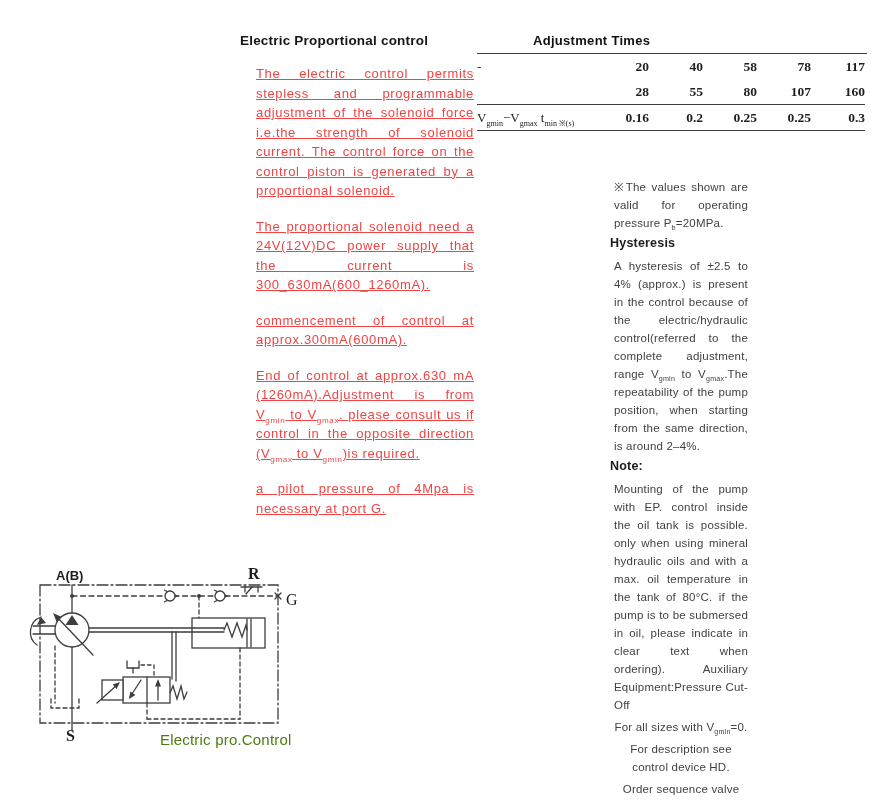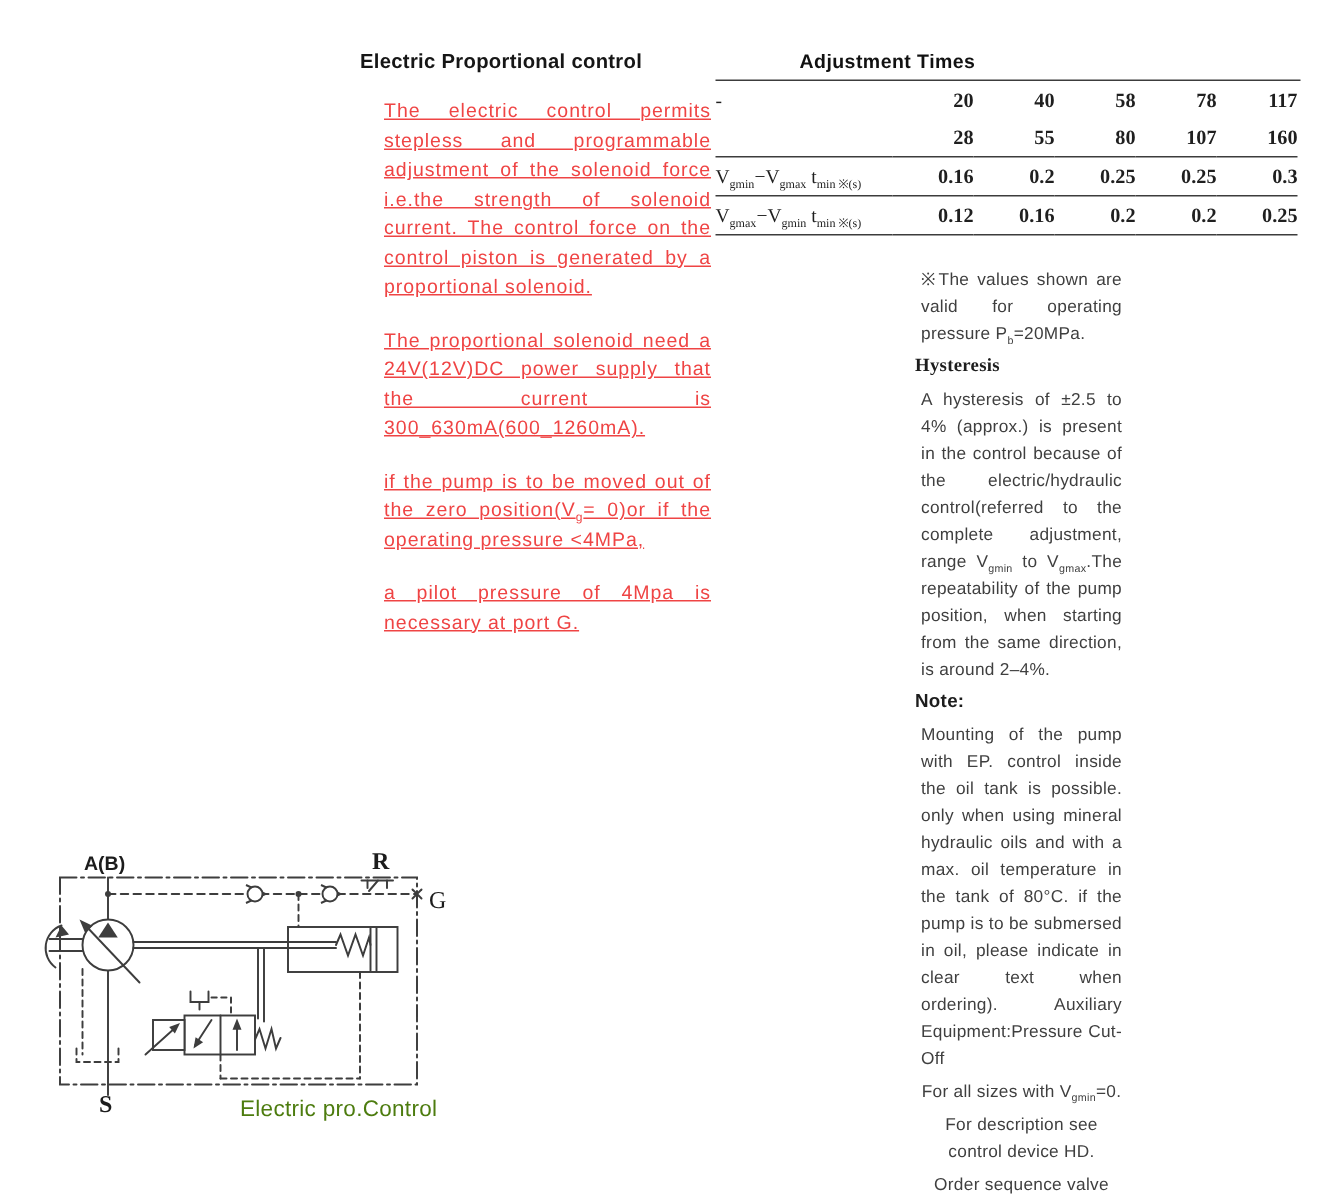--- a/index.html
+++ b/index.html
@@ -21,35 +21,36 @@
   .adj-table table{border-collapse:collapse;table-layout:fixed;width:388px;font-family:"Liberation Serif",serif;}
   .adj-table td{height:25px;text-align:right;font-size:13.5px;font-weight:bold;padding:0;}
   .adj-table td.lbl{width:118px;text-align:left;font-weight:normal;font-size:13px;white-space:nowrap;}
   .adj-table tr.rule td{border-bottom:1.6px solid #3c3c3c;}
 
   
   .right-col{position:absolute;left:610px;top:174px;width:142px;color:#3f3f3f;}
   .right-col p{margin:4px;font-size:11.5px;line-height:18px;letter-spacing:.2px;text-align:justify;}
   .right-col p.line{text-align:center;}
   .right-col .h{font-size:12.5px;font-weight:bold;color:#1d1d1d;margin:0 0 7px 0;letter-spacing:.2px;}
-  .gap-hyst{margin-top:16px;font-family:Liberation Serif, serif;}
+  .gap-hyst{margin-top:16px;}
   .gap-note{margin-top:24px;}
 
   
   .schematic{position:absolute;left:20px;top:533px;}
   .caption{position:absolute;left:160px;top:731px;font-size:15px;color:#4d7c0f;letter-spacing:.2px;}
 </style>
 </head>
 <body>
 
 <div class="left-col">
   <div class="title">Electric Proportional control</div>
   <p>The electric control permits stepless and programmable adjustment of the solenoid force i.e.the strength of solenoid current. The control force on the control piston is generated by a proportional solenoid.</p>
   <p>The proportional solenoid need a 24V(12V)DC power supply that the current is 300_630mA(600_1260mA).</p>
-  <p>if the pump is to be moved out of the zero position(V<sub>g</sub>= 0)or if the operating pressure &lt;4MPa,</p>
+  <p>commencement of control at approx.300mA(600mA).</p>
+  <p>End of control at approx.630 mA (1260mA).Adjustment is from V<sub>gmin</sub> to V<sub>gmax</sub>. please consult us if control in the opposite direction (V<sub>gmax</sub> to V<sub>gmin</sub>)is required.</p>
   <p>a pilot pressure of 4Mpa is necessary at port G.</p>
 </div>
 
 <div class="adj-table">
   <div class="adj-title">Adjustment Times</div>
   <table>
     <tbody>
         <tr>
       <td class="lbl">-</td>
       <td>20</td>
@@ -66,28 +67,20 @@
       <td>107</td>
       <td>160</td>
     </tr>
     <tr class="rule">
       <td class="lbl">V<sub>gmin</sub>−V<sub>gmax</sub>  t<sub>min ※(s)</sub></td>
       <td>0.16</td>
       <td>0.2</td>
       <td>0.25</td>
       <td>0.25</td>
       <td>0.3</td>
-    </tr>
-    <tr class="rule">
-      <td class="lbl">V<sub>gmax</sub>−V<sub>gmin</sub>  t<sub>min ※(s)</sub></td>
-      <td>0.12</td>
-      <td>0.16</td>
-      <td>0.2</td>
-      <td>0.2</td>
-      <td>0.25</td>
     </tr>
   </tbody>
     </table>
 </div>
 
 <div class="right-col">
   <p>※The values shown are valid for operating pressure P<sub>b</sub>=20MPa.</p>
   <div class="h gap-hyst">Hysteresis</div>
   <p>A hysteresis of ±2.5 to 4% (approx.) is present in the control because of the electric/hydraulic control(referred to the complete adjustment, range V<sub>gmin</sub> to V<sub>gmax</sub>.The repeatability of the pump position, when starting from the same direction, is around 2–4%.</p>
   <div class="h gap-note">Note:</div>

